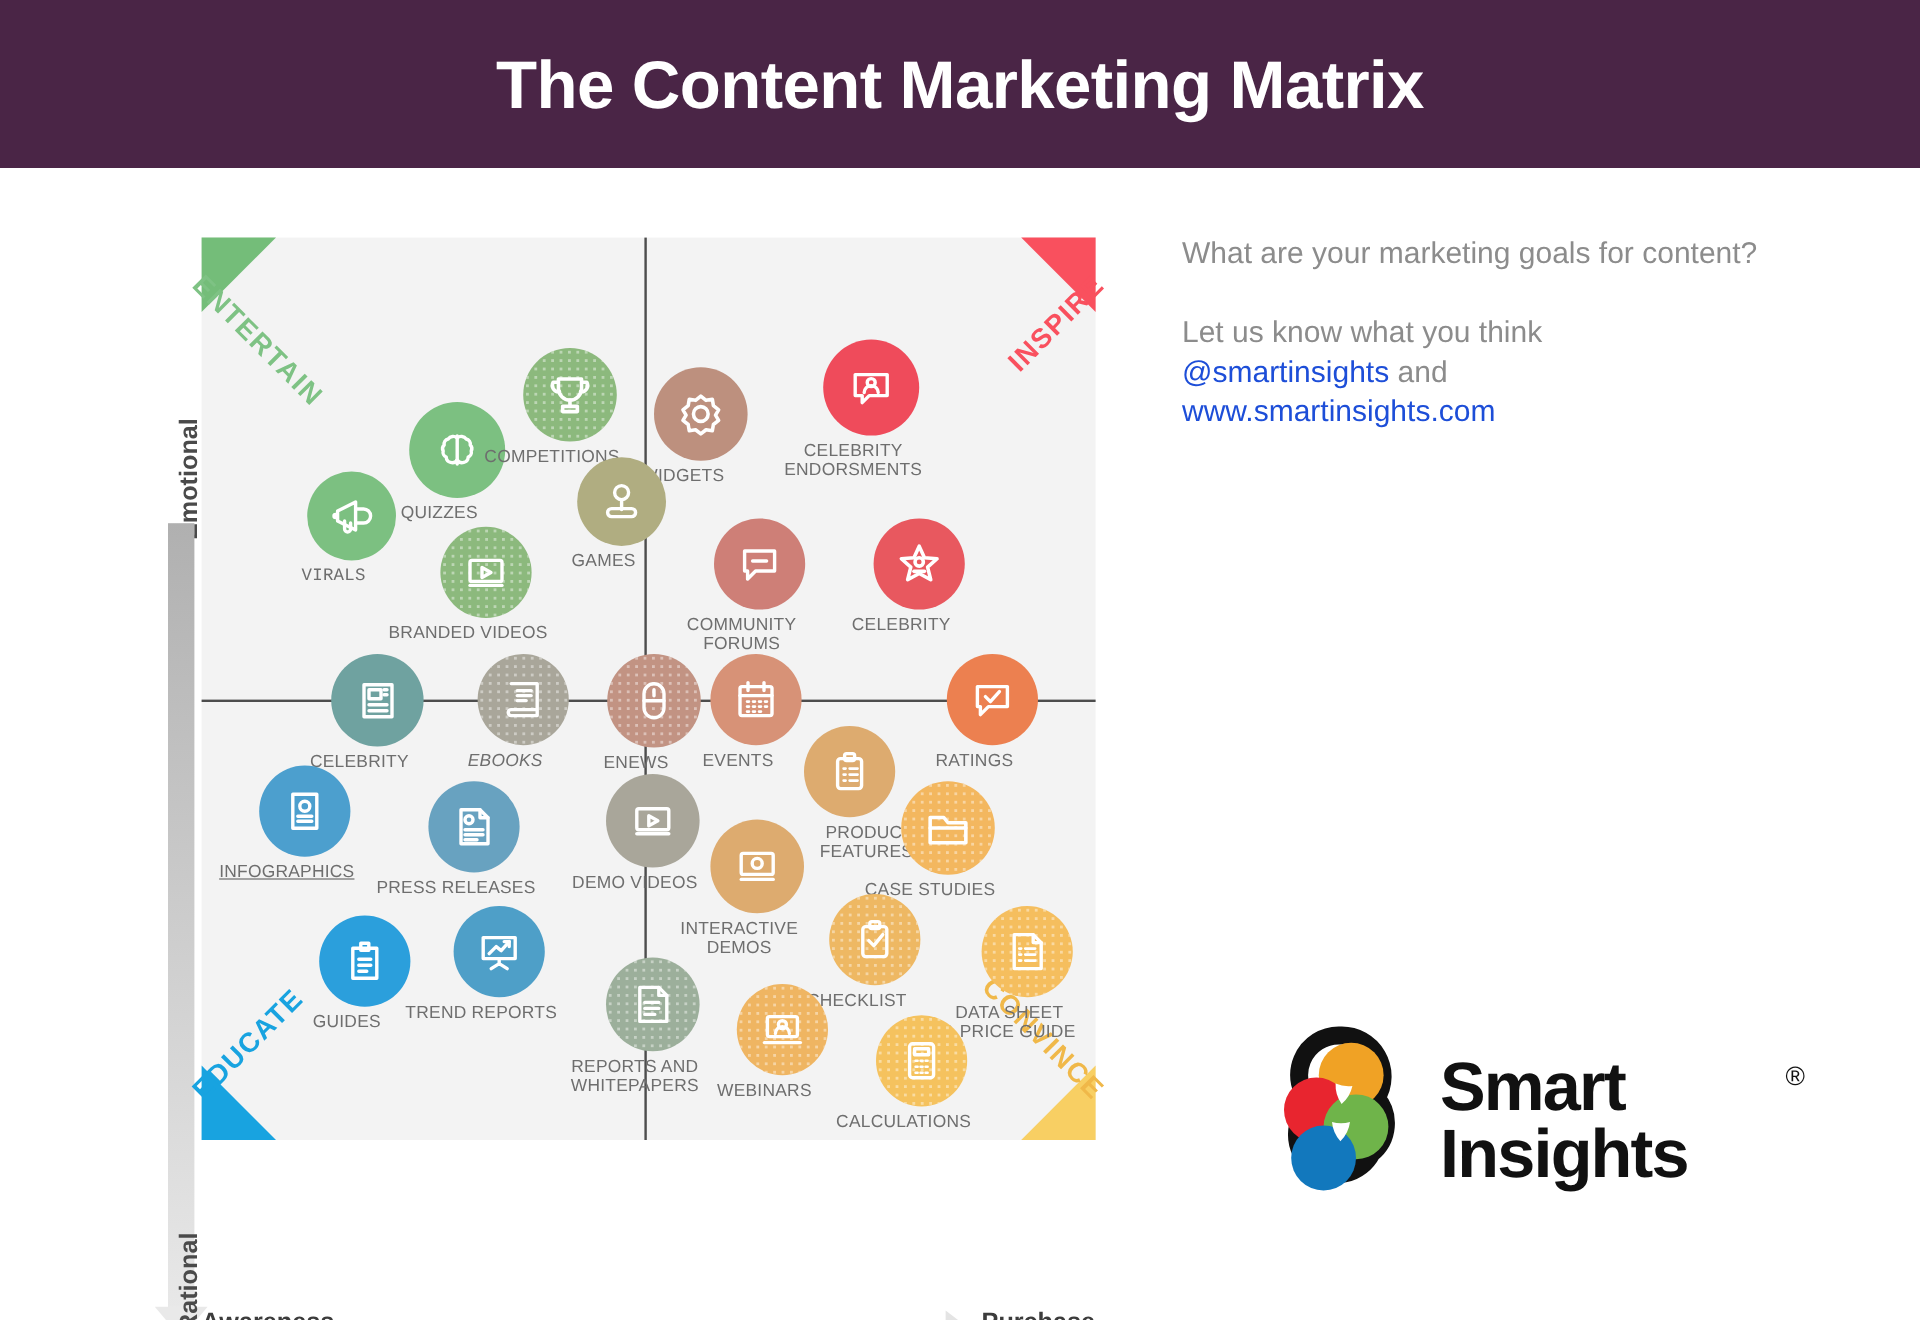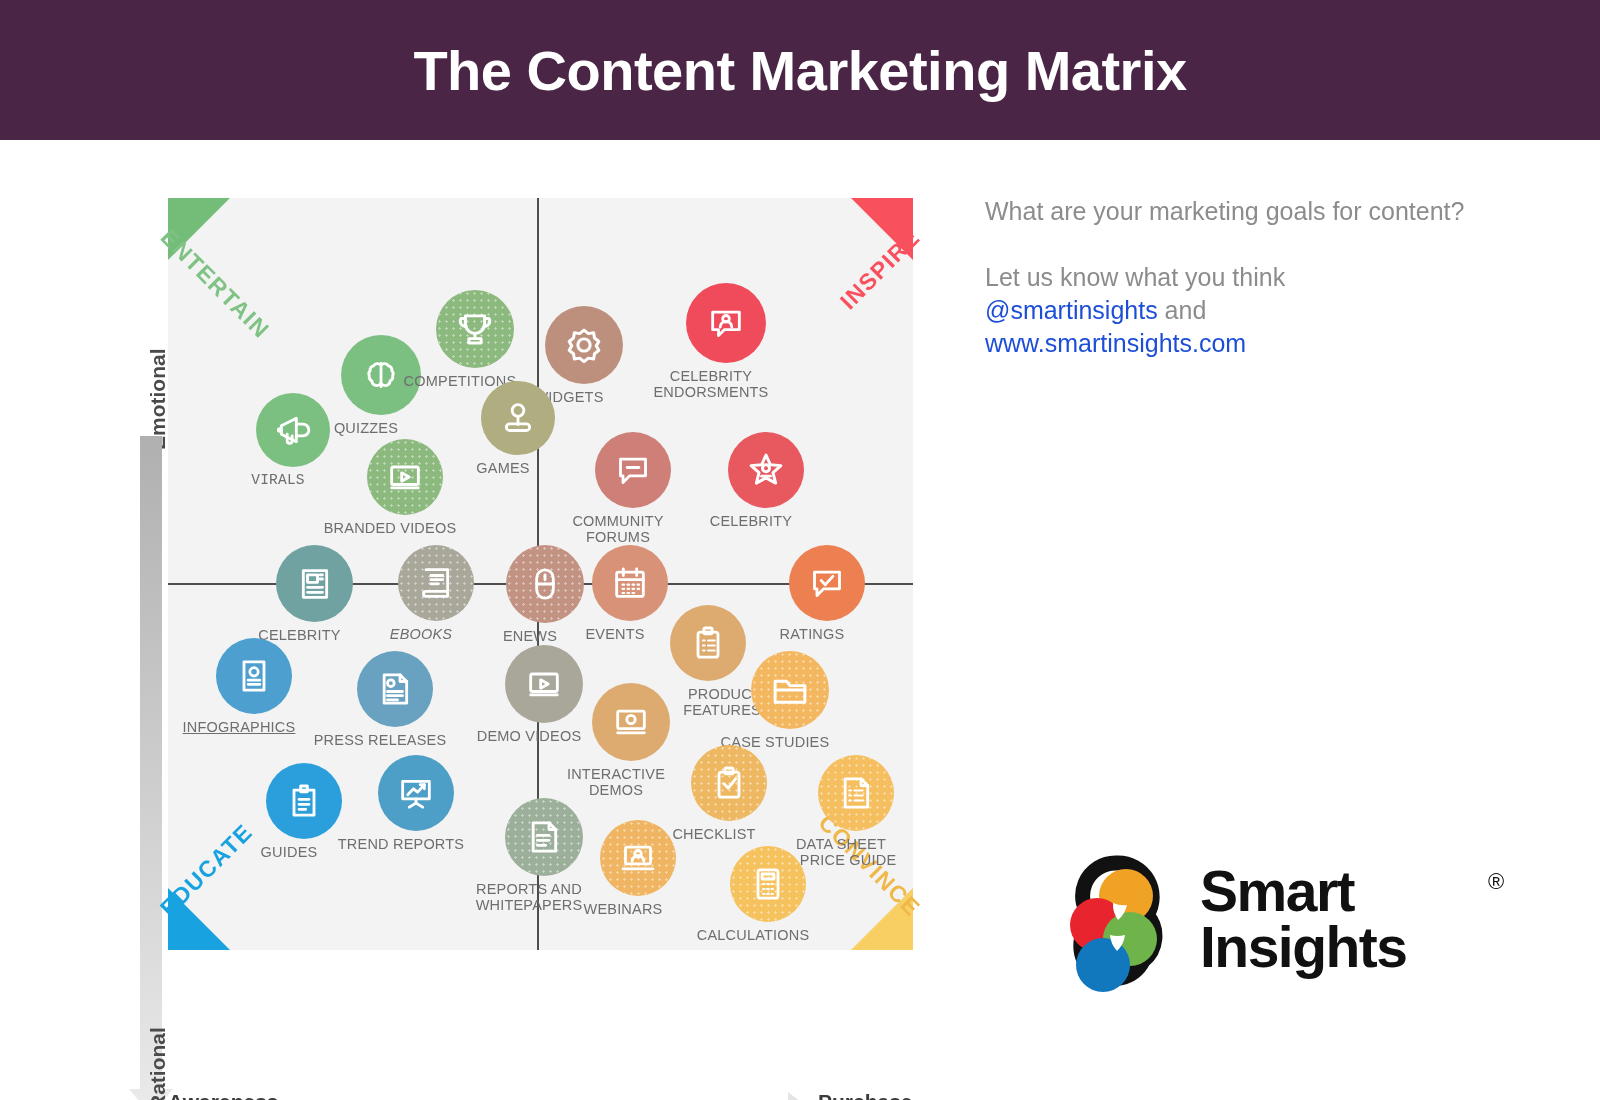--- a/index.html
+++ b/index.html
@@ -106,21 +106,21 @@
   #panel { position:absolute; left:985px; top:195px; width:500px; }
   #panel p {
     font-size:25px; line-height:33px; color:#8c8c8c;
     margin-bottom:33px; font-family:"Liberation Sans", sans-serif;
   }
   #panel p:last-child { margin-bottom:0; }
   .brand { color:#1d4ed8; font-weight:normal; }
 
   
   #logo { position:absolute; left:1055px; top:855px; width:340px; height:150px; }
-  #logo-text { position:absolute; left:145px; top:8px; }
+  #logo-text { position:absolute; left:145px; top:23px; }
   #logo-text div {
     font-size:57px; font-weight:bold; color:#111; line-height:56px;
     letter-spacing:-1.5px; font-family:"Liberation Sans", sans-serif;
   }
   #logo-reg { position:absolute; left:288px; top:6px; font-size:22px; color:#111; font-weight:normal;}
 </style>
 </head>
 <body>
 
 <div id="header">
@@ -463,21 +463,21 @@
               <g fill="none" stroke="#fff" stroke-width="3.4" stroke-linejoin="round" stroke-linecap="round">
                 <path d="M11 7 h19 l8 8 v26 h-27 Z"></path>
                 <path d="M30 7 v8 h8"></path>
                 <path d="M16 22 h14 M16 28 h14 M16 34 h10"></path>
               </g>
             </svg>
           </div>
           <div class="node-label" style="width: 138px; margin-left: -30px;">REPORTS AND
 WHITEPAPERS</div>
         </div>
-        <div class="node" style="left: 432px; top: 622px; width: 76px;">
+        <div class="node" style="left: 446px; top: 622px; width: 76px;">
           <div class="bubble dotted" style="width: 76px; height: 76px; background: rgb(239, 181, 98);">
             <svg viewBox="0 0 48 48" width="40" height="40">
               <g fill="none" stroke="#fff" stroke-width="3.4" stroke-linejoin="round" stroke-linecap="round">
                 <rect x="9" y="11" width="30" height="20" rx="2"></rect>
                 <circle cx="24" cy="19" r="4"></circle>
                 <path d="M17 28 a7 7 0 0 1 14 0"></path>
                 <path d="M6 37 h36"></path>
               </g>
             </svg>
           </div>

